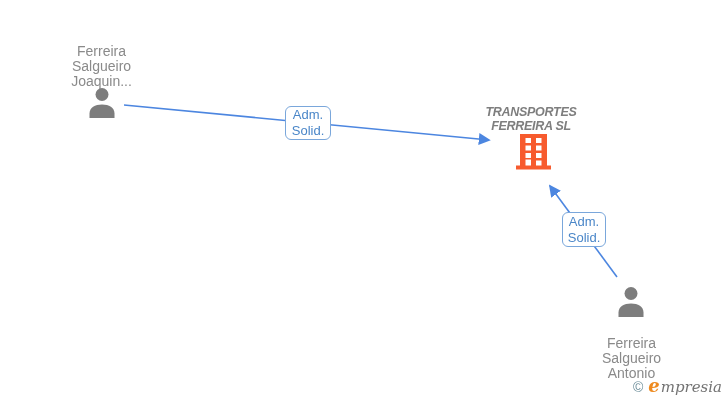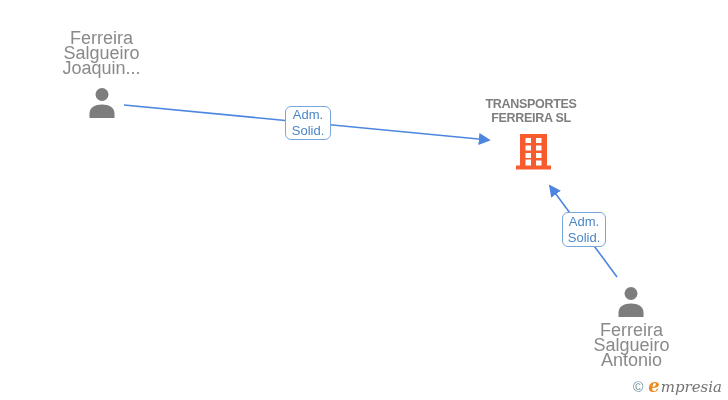--- a/index.html
+++ b/index.html
@@ -14,25 +14,26 @@
   svg.edges {
     position: absolute;
     left: 0; top: 0;
     width: 728px; height: 400px;
     z-index: 1;
   }
   .node-label {
     position: absolute;
     text-align: center;
     color: #8a8a8a;
-    font-size: 18px;
+    font-size: 14px;
     line-height: 15px;
     white-space: pre-line;
     z-index: 2;
     cursor: pointer;
+    margin-top: 13px;
   }
   .company-title {
     position: absolute;
     text-align: center;
     color: #7e7e7e;
     font-weight: 700;
     font-size: 12.5px;
     line-height: 14px;
     letter-spacing: -0.3px;
     white-space: pre-line;
@@ -110,21 +111,21 @@
   <div class="person-icon" style="left:87px; top:87px;">
     <svg width="30" height="31" viewBox="0 0 30 31" xmlns="http://www.w3.org/2000/svg">
       <circle cx="15" cy="7.5" r="6.5" fill="#7d7d7d"></circle>
       <path d="M2.5 31 L2.5 26.5 C2.5 20.5 8 17.5 15 17.5 C22 17.5 27.5 20.5 27.5 26.5 L27.5 31 Z" fill="#7d7d7d"></path>
     </svg>
   </div>
 
   <div class="edge-label" style="left:285px; top:106px; width:46px; height:34px;">Adm.
 Solid.</div>
 
-  <div class="company-title" style="left:456px; top:97px; width:150px;">TRANSPORTES
+  <div class="company-title" style="left:456px; top:105px; width:150px;font-style:italic;">TRANSPORTES
 FERREIRA SL</div>
   <div class="building-icon" style="left:516px; top:134px;">
     <svg width="35" height="36" viewBox="0 0 35 36" xmlns="http://www.w3.org/2000/svg">
       <rect x="4" y="0" width="27" height="33" fill="#f75b2e"></rect>
       <rect x="0" y="31.5" width="35" height="4" fill="#f75b2e"></rect>
       <rect x="9.5" y="4" width="5.5" height="5" fill="#ffffff"></rect>
       <rect x="20" y="4" width="5.5" height="5" fill="#ffffff"></rect>
       <rect x="9.5" y="11.5" width="5.5" height="5" fill="#ffffff"></rect>
       <rect x="20" y="11.5" width="5.5" height="5" fill="#ffffff"></rect>
       <rect x="9.5" y="19" width="5.5" height="5" fill="#ffffff"></rect>

